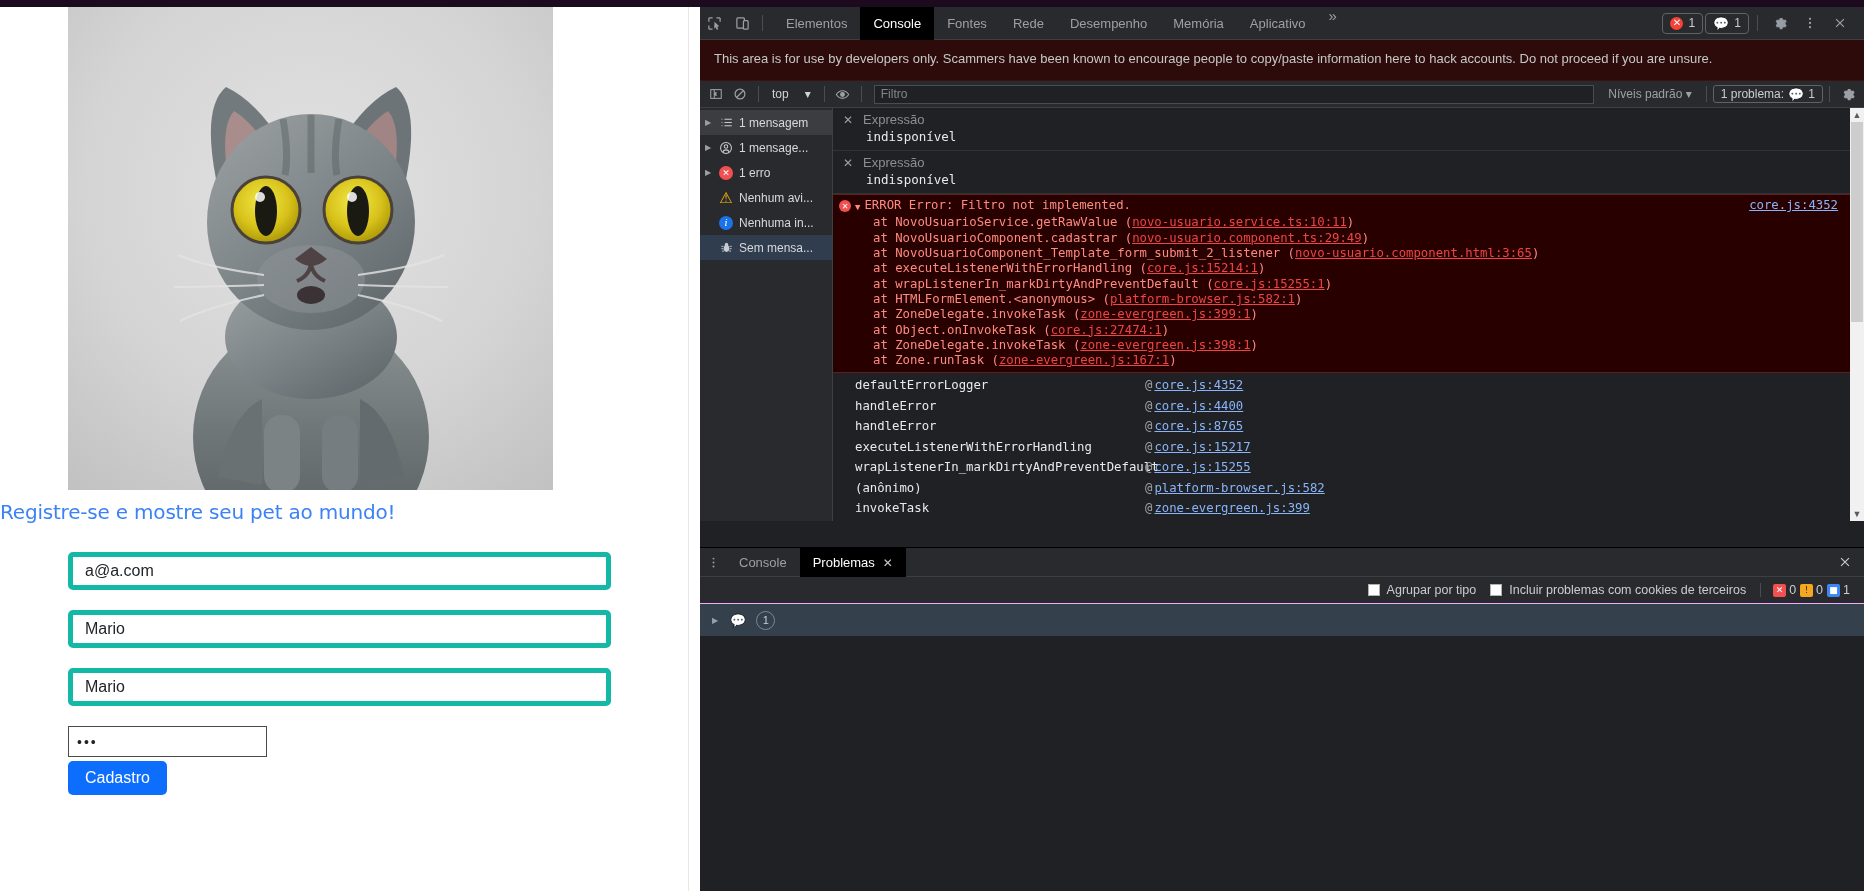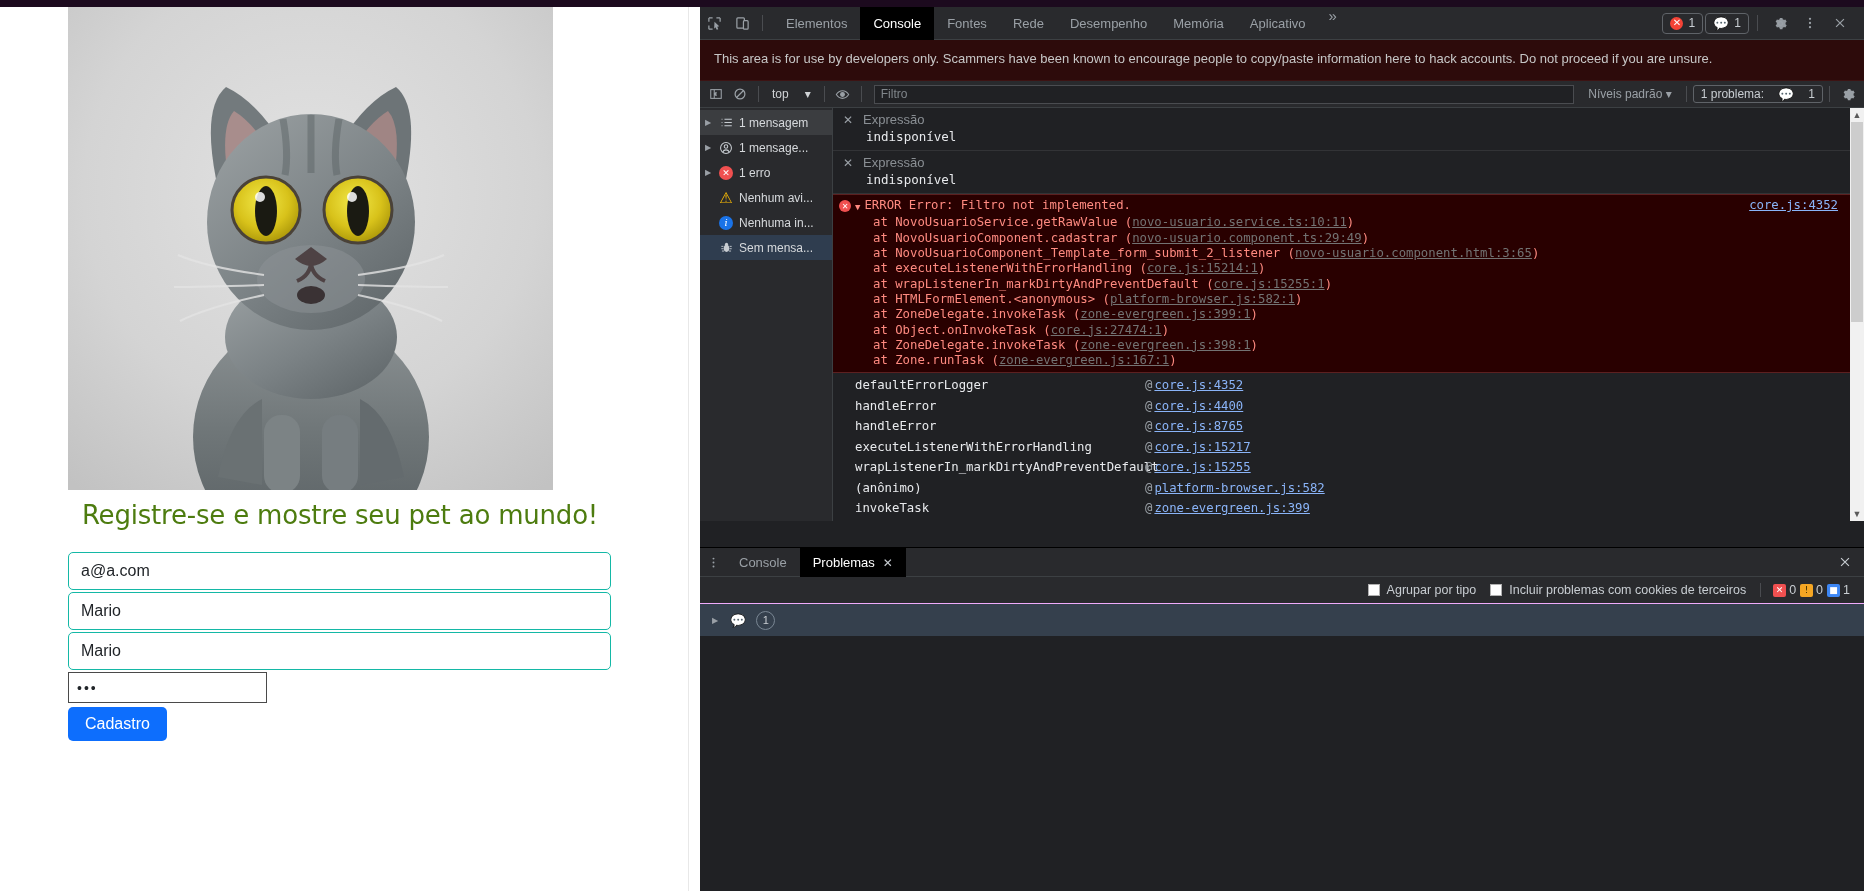--- a/index.html
+++ b/index.html
@@ -24,30 +24,30 @@
   .page-inner { position: relative; width: 688px; height: 884px; }
 
   .hero-img {
     position: absolute; left: 68px; top: 0px; width: 485px; height: 483px;
     background: #d6d6d6; overflow: hidden;
   }
   .cat { position: absolute; inset: 0; }
 
   .tagline {
     position: absolute; left: 0; top: 493px; width: 680px;
-    text-align: center; font-size: 26px; color: #4d7c0f;
+    text-align: left; font-size: 20px; color: #3b82f6;
     font-family: "DejaVu Sans", sans-serif; letter-spacing: -.2px;
   }
 
   .form { position: absolute; left: 68px; top: 545px; width: 544px; }
   .field {
     display: block; width: 543px; height: 38px;
-    border: 1px solid #14b8a6; border-radius: 5px;
+    border: 5px solid #14b8a6; border-radius: 5px;
     background: #fff; color: #212529; font-size: 16px;
-    padding: 4px 12px; margin-bottom: 2px;
+    padding: 4px 12px; margin-bottom: 20px;
     font-family: "Liberation Sans", sans-serif;
   }
   .field.pwd {
     width: 199px; height: 31px; border: 1px solid #4a4a4a;
     border-radius: 0; font-size: 14px; letter-spacing: 2px; padding: 2px 8px;
     margin-bottom: 4px;
   }
   .btn-cadastro {
     display: inline-block; background: #0d6efd; color: #fff;
     border: none; border-radius: 5px; font-size: 16px;
@@ -117,21 +117,21 @@
   .fb-btn { width: 24px; height: 22px; display:flex; align-items:center;
             justify-content:center; color:#9aa0a6; cursor:pointer; border-radius:3px;}
   .ctx-select { color:#d0d3d6; font-size:12px; padding:0 7px; cursor:pointer; display:flex; align-items:center; gap:16px;}
   .filter-input {
     flex: 1; height: 19px; background: #202124; border: 1px solid #4a4c50;
     color: #e8eaed; font-size: 12px; padding: 0 6px; margin: 0 6px;
     font-family: "Liberation Sans", sans-serif;
   }
   .filter-input::placeholder { color: #80868b; }
   .levels { color:#9aa0a6; font-size:12px; padding:0 8px; cursor:pointer; white-space:nowrap;}
-  .prob-pill { display:flex; align-items:center; gap:14px; border:1px solid #5f6368;
+  .prob-pill { display:flex; align-items:center; gap:4px; border:1px solid #5f6368;
                border-radius:3px; padding:1px 7px; color:#c8cdd2; font-size:12px; cursor:pointer; white-space:nowrap;text-align:right;}
 
   
   .console-body { display: flex; height: 413px; }
   .msg-sidebar {
     width: 133px; flex: 0 0 133px; background: #292a2d;
     border-right: 1px solid #3c4043; padding-top: 2px; overflow: hidden;
   }
   .msg-row {
     display: flex; align-items: center; gap: 5px; height: 25px;
@@ -164,21 +164,21 @@
     background: #290000; border-top:1px solid #5c2020; border-bottom:1px solid #5c2020;
     padding: 3px 0 4px 0; position: relative; font-family:"DejaVu Sans Mono", monospace;
     font-size: 12.3px; color:#ff8a80; line-height:15.3px;
   }
   .err-head { display:flex; align-items:flex-start; gap:4px; padding-left:6px; }
   .err-badge { width:12px;height:12px;border-radius:50%;background:#f05050;color:#fff;
                font-size:8px;display:flex;align-items:center;justify-content:center;
                flex:0 0 12px; margin-top:2px; font-family:"DejaVu Sans",sans-serif;}
   .err-tri { color:#ff8a80; font-size:9px; margin-top:2px; }
   .err-stack { padding-left: 40px; white-space: pre; }
-  .err-link { color:#737373; text-decoration: underline; cursor:pointer;margin-top:29px; }
+  .err-link { color:#ef4444; text-decoration: underline; cursor:pointer;margin-top:29px; }
   .src-right { position:absolute; right: 26px; top: 3px; color:#8ab4f8;
                text-decoration: underline; font-size:12.3px; cursor:pointer; }
 
   .frames { padding-top: 2px; }
   .frame-row { display:flex; font-family:"DejaVu Sans Mono", monospace; font-size:12.3px;
                line-height:20.5px; padding-left:22px; color:#e8eaed; }
   .frame-name { width: 290px; flex:0 0 290px; white-space:nowrap; }
   .frame-at { color:#9aa0a6; margin-right:2px; }
   .frame-link { color:#8ab4f8; text-decoration:underline; cursor:pointer; }
 

